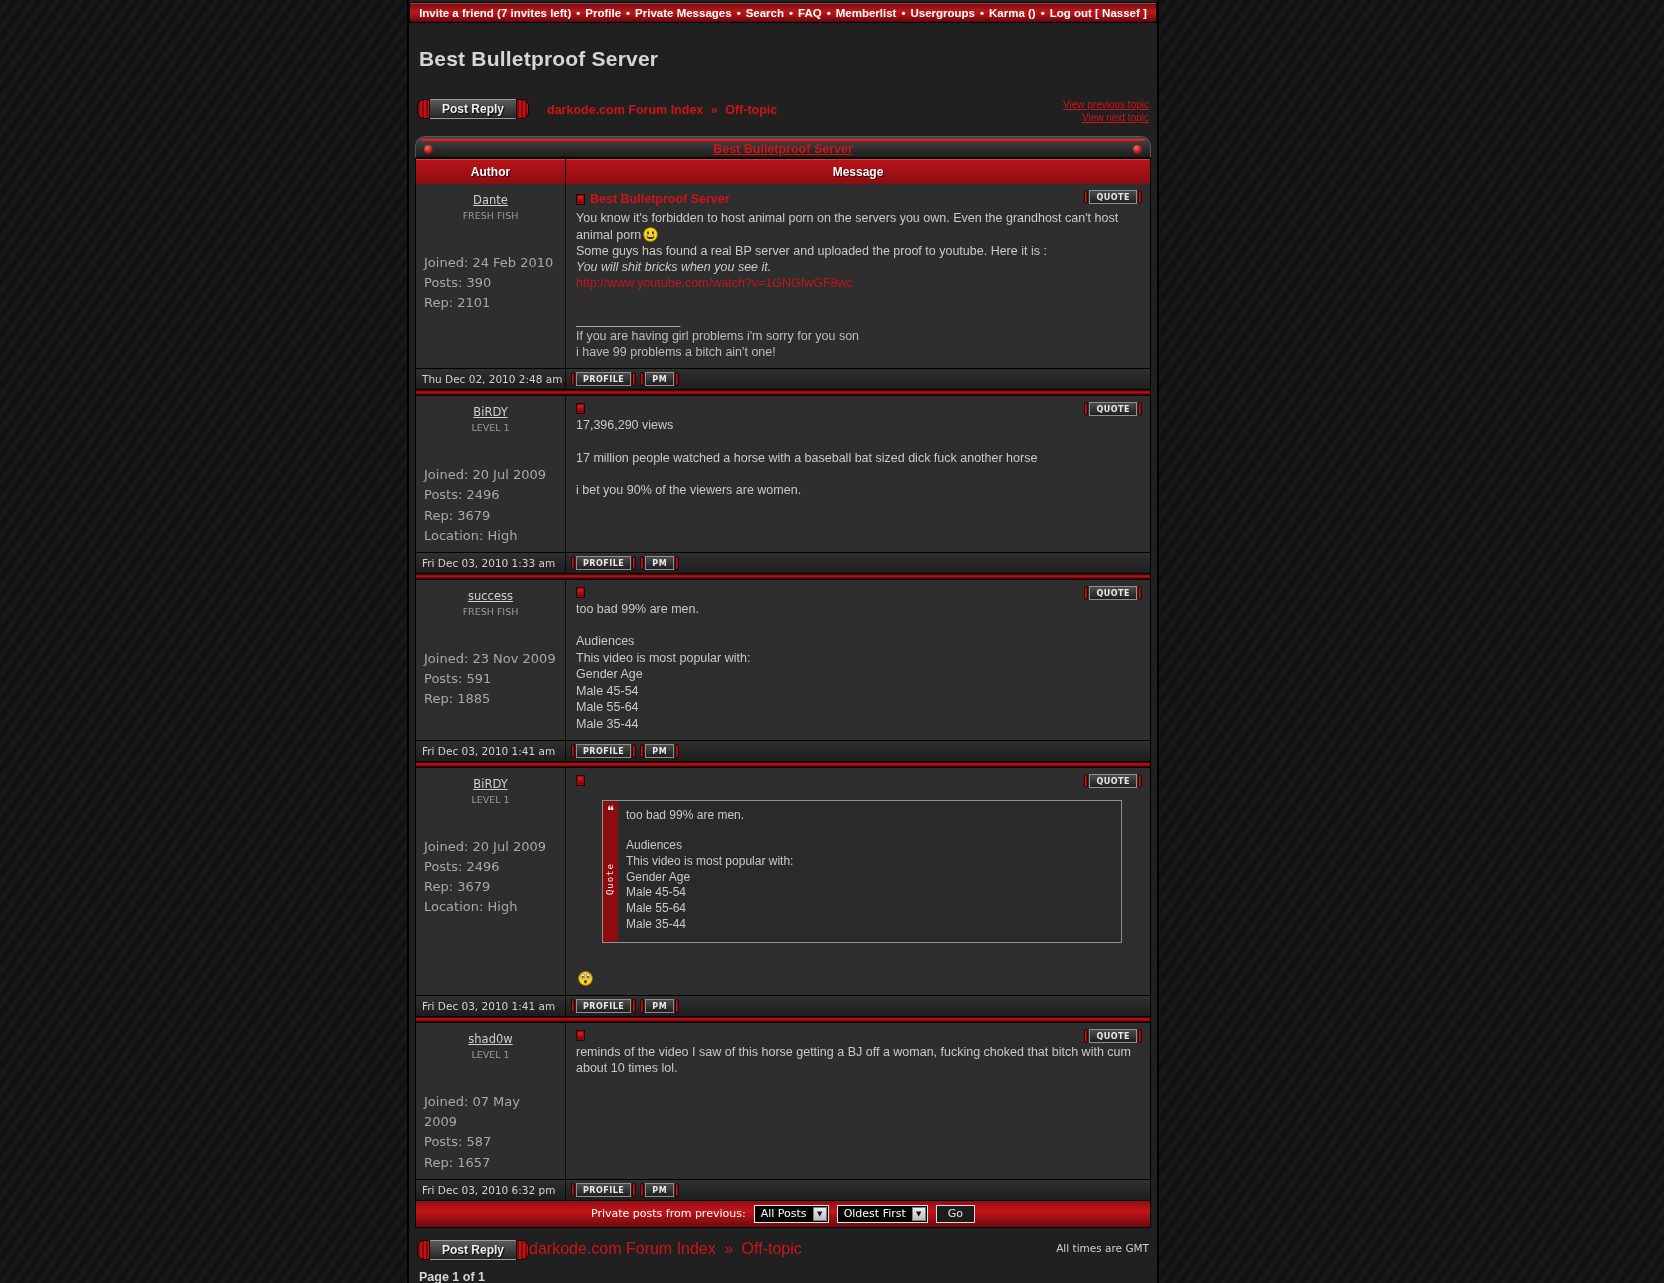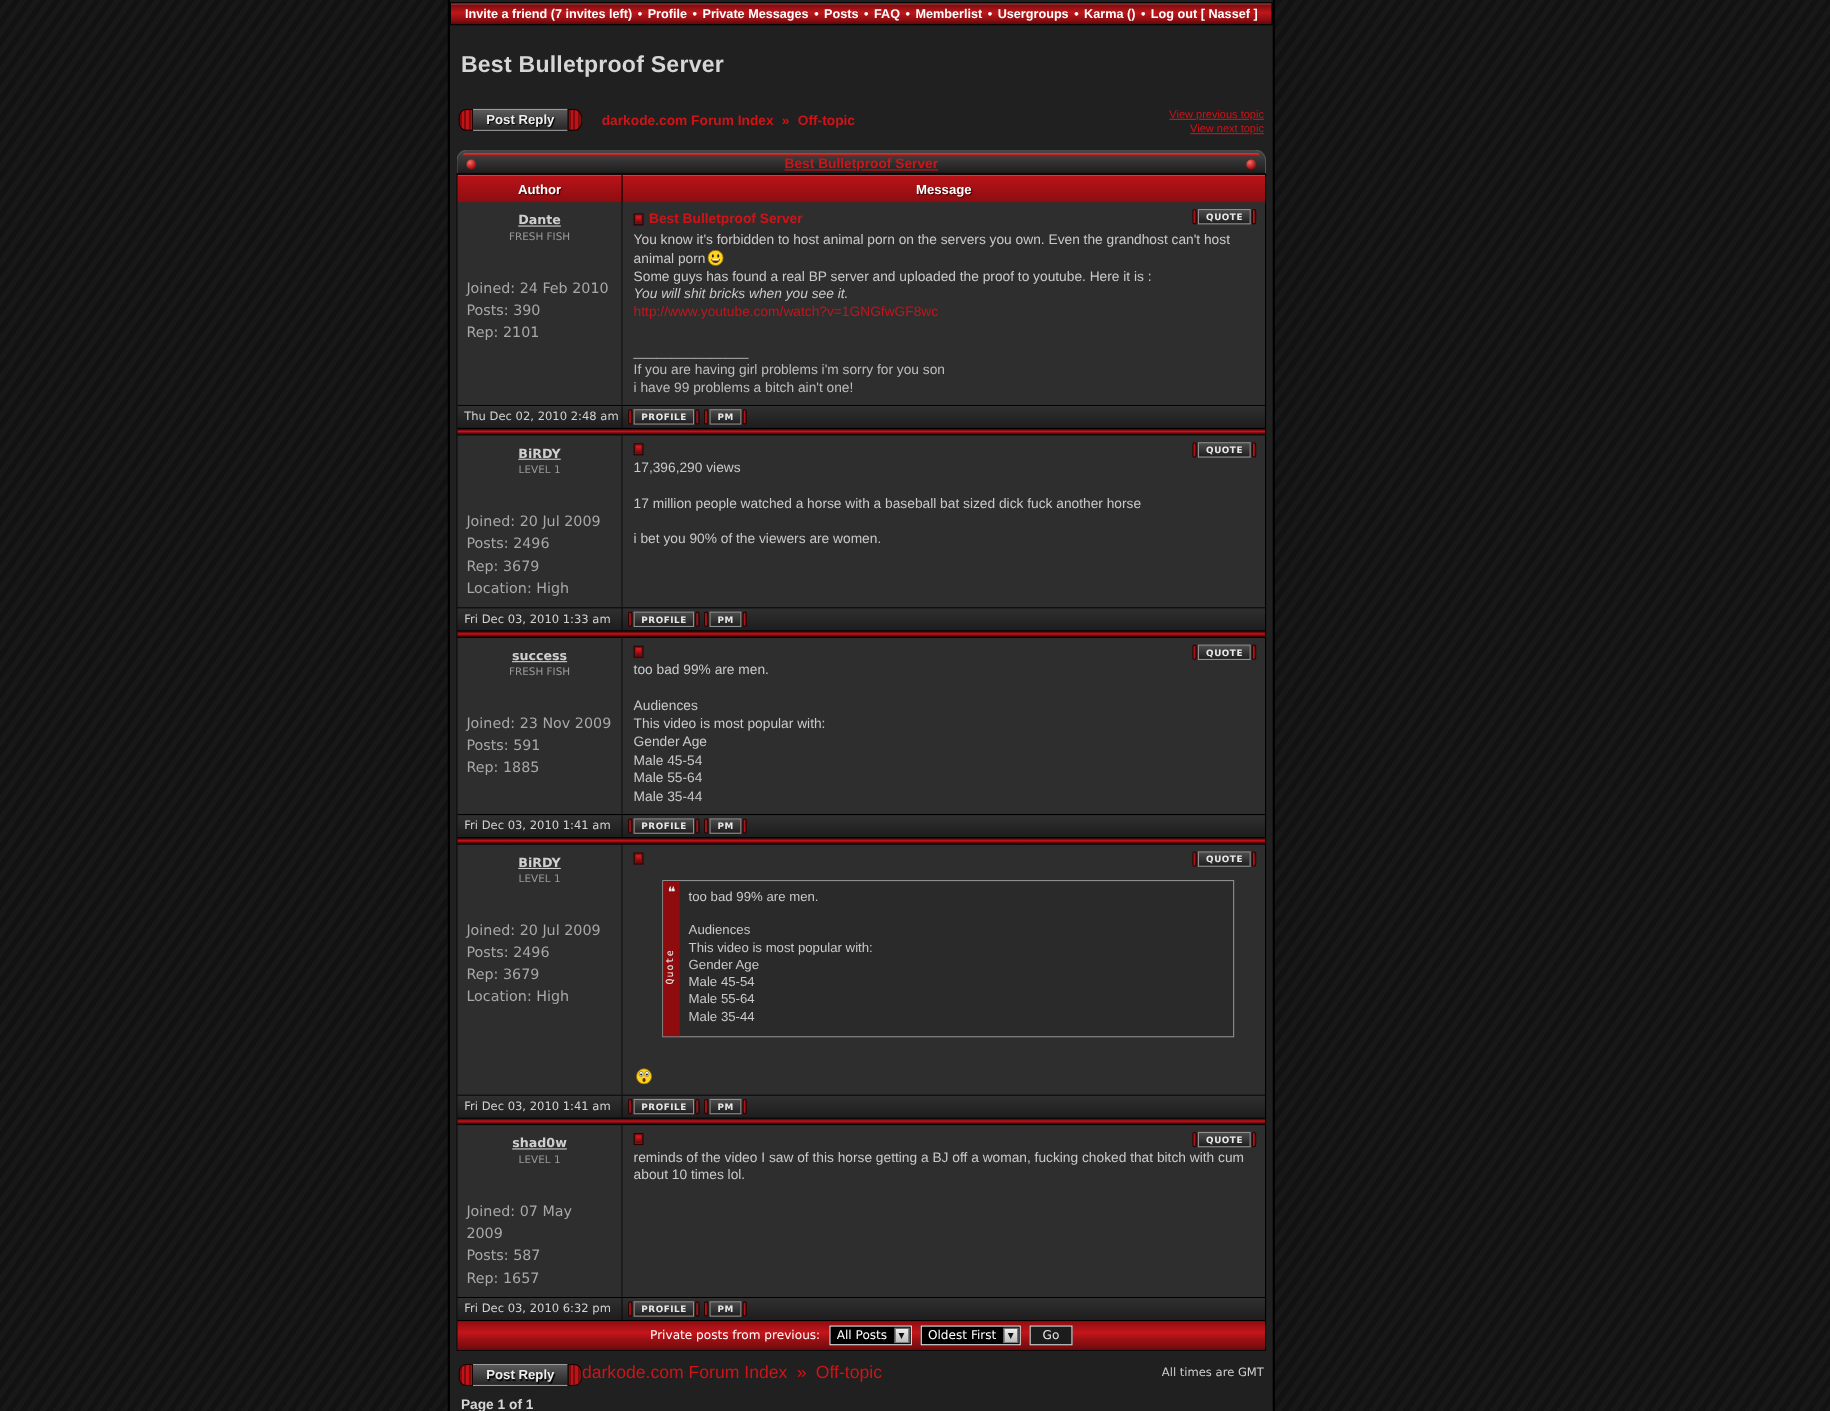--- a/index.html
+++ b/index.html
@@ -59,21 +59,21 @@
   .thread-table { border:1px solid #000; background:#2e2e2e; }
   .col-header { display:flex; height:25px; background:linear-gradient(#bb1318,#8c0d11); box-shadow:inset 0 1px rgba(255,255,255,.2); }
   .col-header > div { display:flex; align-items:center; justify-content:center; color:#fff; font-weight:bold; font-size:12px; text-shadow:1px 1px 1px #3a0202; }
   .col-a { width:150px; border-right:1px solid #000; }
   .col-m { flex:1; }
   .post-row { display:flex; }
   .author-cell {
     width:150px; border-right:1px solid #0a0a0a; background:#2e2e2e;
     padding:9px 8px 6px 8px; font-family:"DejaVu Sans", sans-serif;
   }
-  .author-name { display:block; text-align:center; color:#cfcfcf; font-weight:bold; font-size:11.5px; text-decoration:underline; cursor:pointer; }
+  .author-name { display:block; text-align:center; color:#cfcfcf; font-weight:normal; font-size:11.5px; text-decoration:underline; cursor:pointer; }
   .author-rank { text-align:center; color:#9a9a9a; font-size:9.5px; margin-top:3px; }
   .author-meta { margin-top:32px; font-size:13px; color:#a8a8a8; line-height:1.55; }
   .msg-cell { flex:1; background:#2e2e2e; padding:7px 10px 8px 10px; position:relative; font-size:12.5px; line-height:1.3; color:#c9c9c9; }
   .subject-row { display:flex; align-items:center; gap:5px; margin-bottom:3px; }
   .subject { color:#cf1418; font-weight:bold; font-size:12.5px; }
   .post-icon { display:inline-block; width:9px; height:11px; background:linear-gradient(#d1181d 30%,#4e0607); border:1px solid #2b0202; box-shadow:inset 0 0 0 1px #8a0d10; }
   .quote-btn { position:absolute; top:6px; right:8px; }
   .mini-btn { display:inline-flex; height:14px; cursor:pointer; vertical-align:middle; }
   .mini-btn .cap { width:4px; background:linear-gradient(90deg,#d2191f,#6f0a0d); border:1px solid #2a0202; border-radius:2px; }
   .mini-btn .lbl {
@@ -130,21 +130,21 @@
 
 <div class="page">
 
   <div class="topnav">
     <a>Invite a friend (7 invites left)</a>
       <span class="sep">•</span>
       <a>Profile</a>
       <span class="sep">•</span>
       <a>Private Messages</a>
       <span class="sep">•</span>
-      <a>Posts</a>
+      <a>Search</a>
       <span class="sep">•</span>
       <a>FAQ</a>
       <span class="sep">•</span>
       <a>Memberlist</a>
       <span class="sep">•</span>
       <a>Usergroups</a>
       <span class="sep">•</span>
       <a>Karma ()</a>
       <span class="sep">•</span>
       <a>Log out [ Nassef ]</a>

